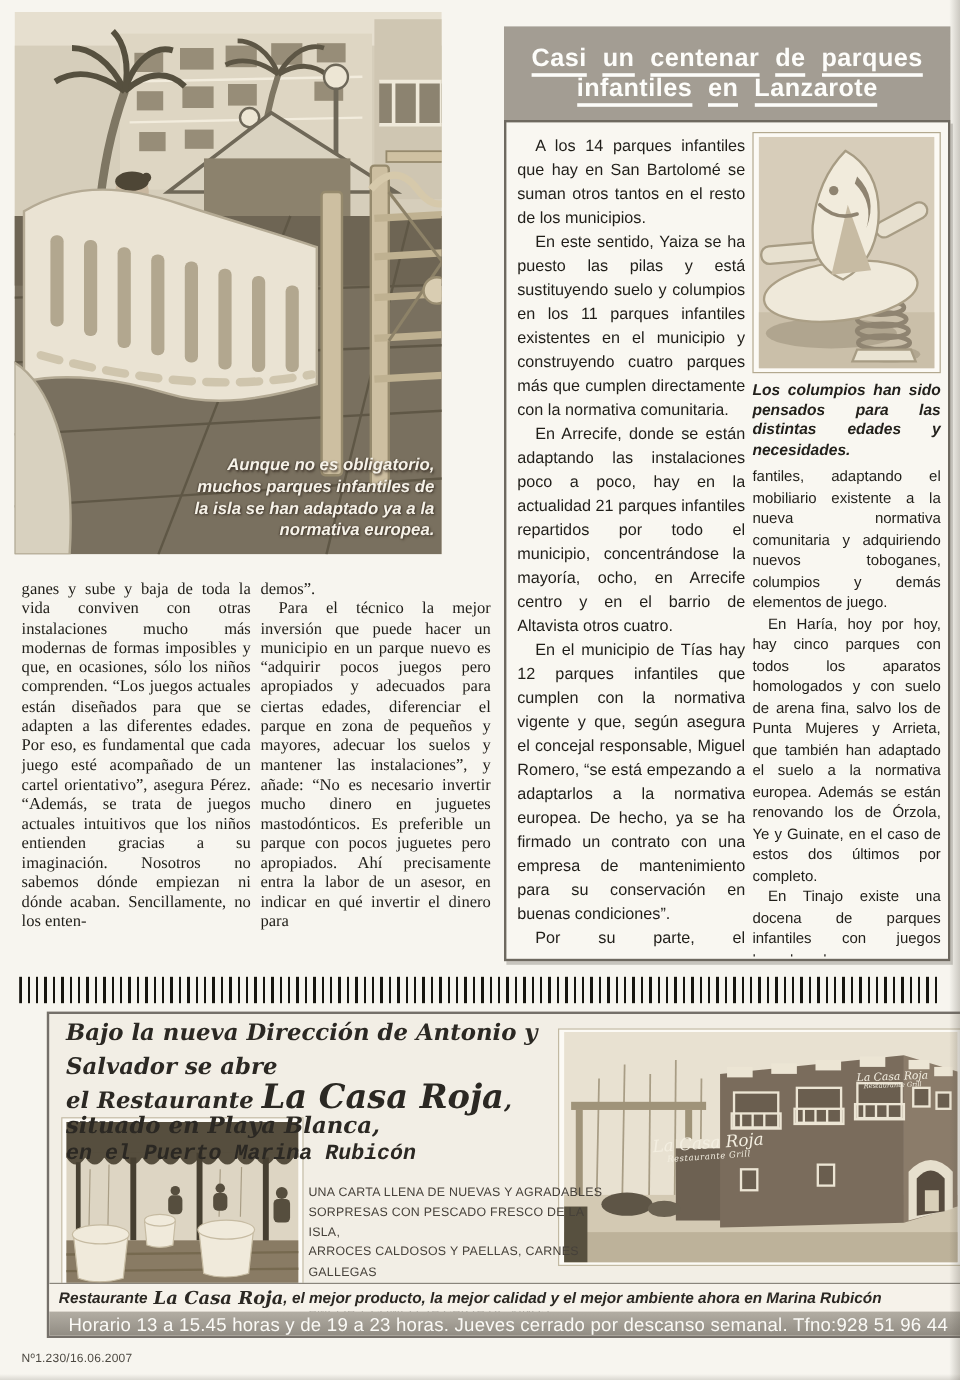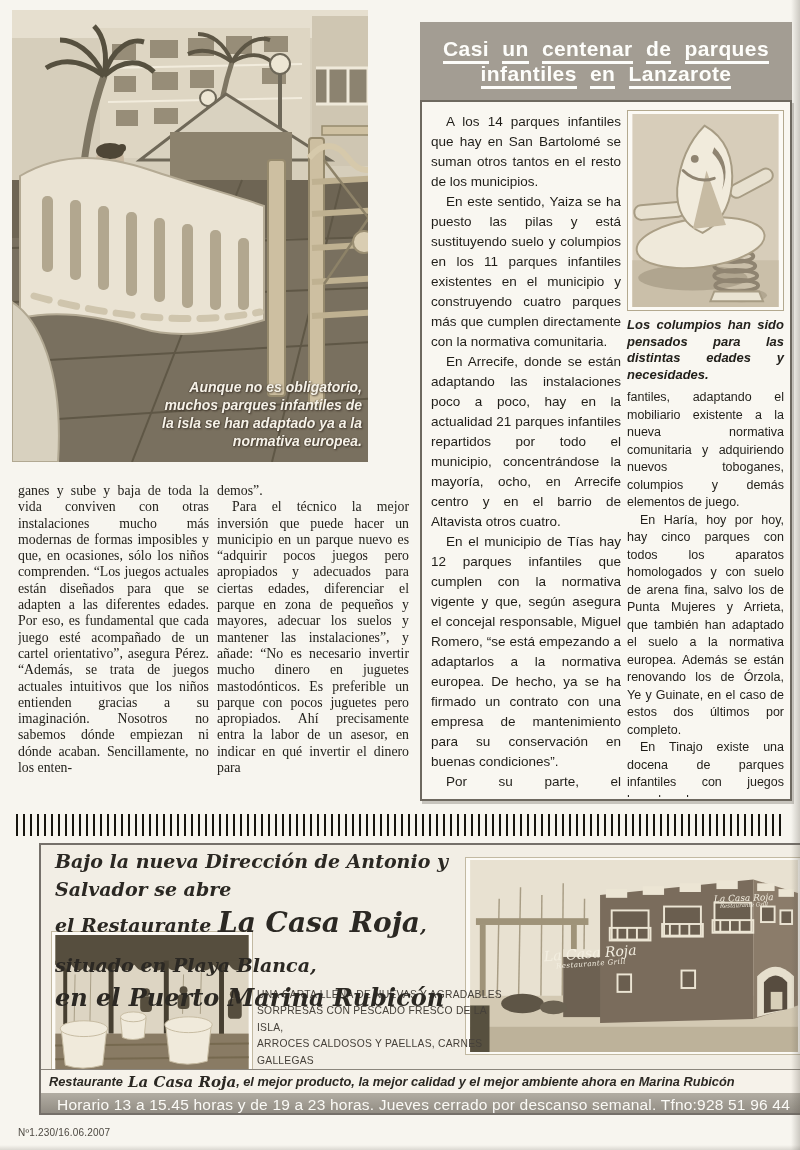--- a/index.html
+++ b/index.html
@@ -52,23 +52,23 @@
   
   .divider{position:absolute;left:16px;top:814px;width:769px;height:22px;
         background:repeating-linear-gradient(90deg,#17150f 0 2px,rgba(0,0,0,0) 2px 7px);}
 
   
   .ad-box{position:absolute;left:16px;top:843px;width:769px;height:272px;background:#f2eee5;
         border:2px solid #75706a;box-sizing:border-box;overflow:hidden;margin-left:23px;}
   .ad-script{position:absolute;left:14px;top:2px;width:450px;z-index:3;
         font-family:"DejaVu Serif",serif;font-style:italic;font-weight:600;color:#2b2823;}
   .ad-script .l1{font-size:19px;line-height:28px;}
-  .ad-script .l2{font-size:19px;line-height:40px;}
+  .ad-script .l2{font-size:19px;line-height:21px;}
   .ad-script .l2 .big{font-size:28px;}
-  .ad-script .l3{font-size:24px;line-height:26px;}
+  .ad-script .l3{font-size:18px;line-height:26px;font-family:Liberation Mono, monospace;}
   .photo-building{position:absolute;left:424px;top:12px;width:338px;height:198px;
         background:#fcfaf5;padding:2px;border:1px solid #c2b9a2;box-sizing:border-box;}
   .sign-overlay{position:absolute;color:#f3eee0;font-family:"DejaVu Serif",serif;
         font-style:italic;text-align:center;line-height:1.05;}
   .sign-main{left:78px;top:88px;font-size:14px;transform:rotate(-4deg);}
   .sign-main .sub{font-size:7px;letter-spacing:.5px;}
   .sign-right{left:248px;top:36px;font-size:9px;transform:rotate(-2deg);}
   .sign-right .sub{font-size:5.5px;}
   .photo-terrace{position:absolute;left:10px;top:86px;width:202px;height:150px;
         background:#fcfaf5;padding:3px;border:1px solid #c2b9a2;box-sizing:border-box;}

